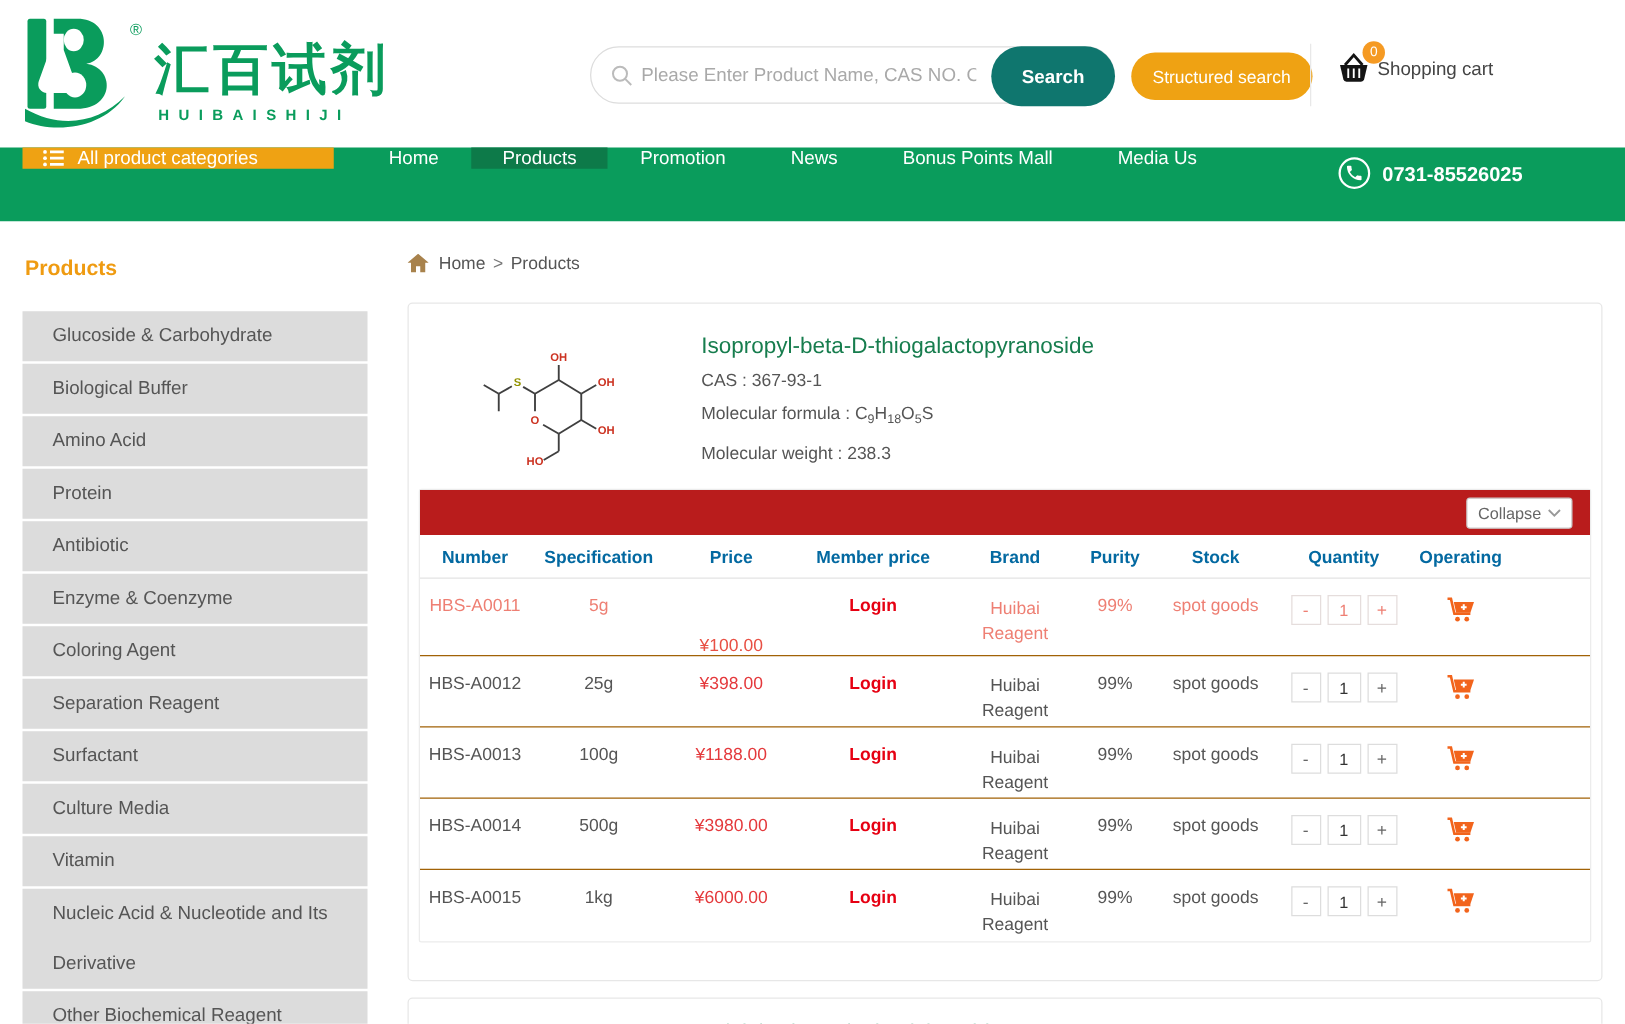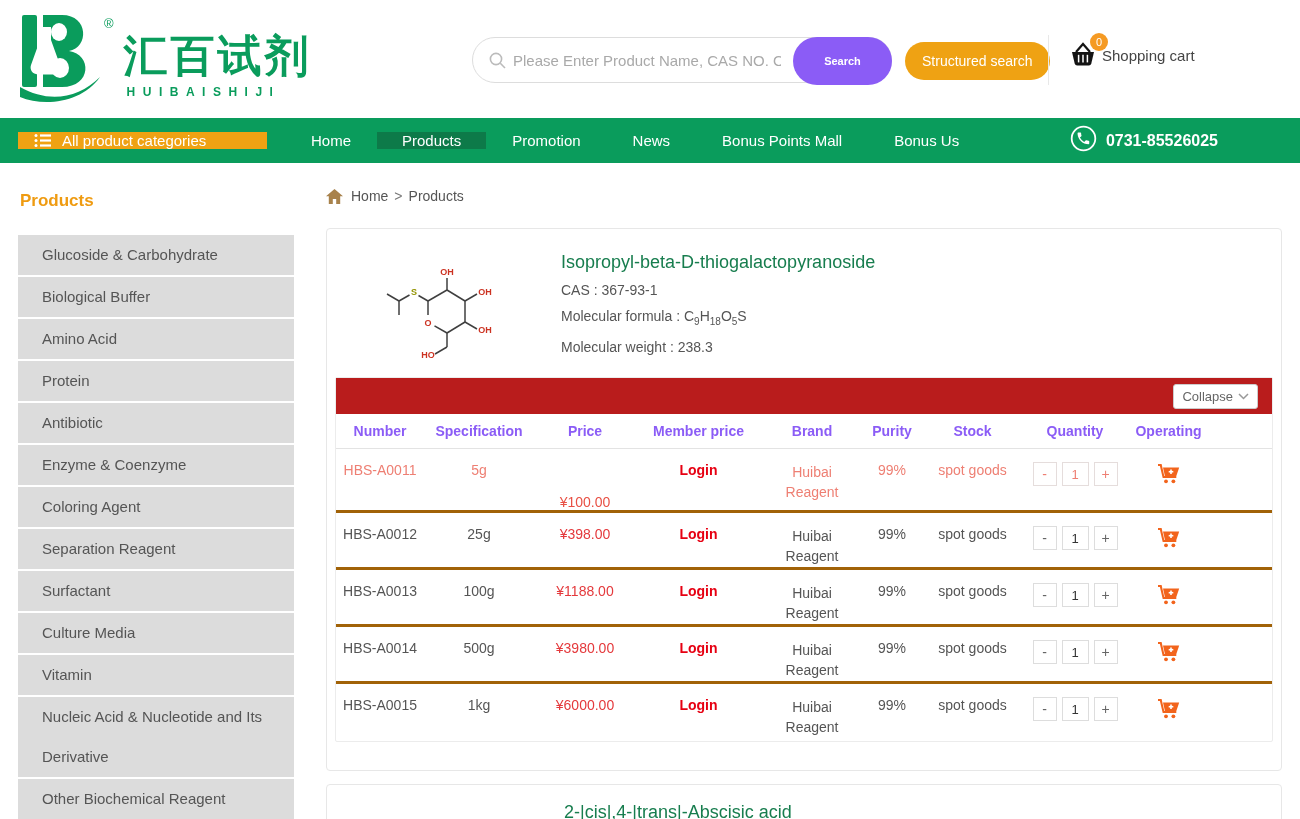--- a/index.html
+++ b/index.html
@@ -14,35 +14,35 @@
   .logo-en { font-size: 12px; color: #0a9c5c; font-weight: bold; letter-spacing: 7.5px; margin-top: 5px; margin-left: 3px; }
   .logo-reg { color: #0a9c5c; font-size: 13px; margin-top: 6px; margin-left: 2px; }
 
   .search-wrap { position: absolute; left: 472px; top: 37px; width: 420px; height: 46px;
     border: 1px solid #ddd; border-radius: 23px; background: #fff; }
   .search-icon { position: absolute; left: 15px; top: 13px; }
   .search-input { position: absolute; left: 40px; top: 2px; height: 40px; width: 268px;
     border: none; outline: none; font-size: 15px; color: #333; background: transparent; }
   .search-input::placeholder { color: #a9a9a9; }
   .search-btn { position: absolute; right: -1px; top: -1px; width: 99px; height: 48px;
-    border-radius: 24px; background: #8b5cf6; color: #fff; font-size: 11px; font-weight: bold;
+    border-radius: 24px; background: #0f766e; color: #fff; font-size: 15px; font-weight: bold;
     border: none; cursor: pointer; font-family: inherit; }
   .structured-btn { position: absolute; left: 905px; top: 42px; height: 38px; padding: 0 17px;
     border-radius: 19px; background: #efa213; color: #fff; font-size: 14px; border: none;
     cursor: pointer; font-family: inherit; }
   .header-divider { position: absolute; left: 1048px; top: 35px; height: 50px; width: 1px; background: #e8e8e8; }
   .cart-area { position: absolute; left: 1068px; top: 42px; display: flex; align-items: center; cursor: pointer; }
   .basket-wrap { position: relative; width: 30px; height: 26px; }
   .cart-badge { position: absolute; left: 22px; top: -9px; min-width: 18px; height: 18px;
     border-radius: 50%; background: #f59a23; color: #fff; font-size: 11px; text-align: center;
     line-height: 18px; }
   .cart-label { font-size: 15px; color: #444; margin-left: 4px; }
 
   
-  .navbar { height: 45px; background: #0a9c5c; display: flex; align-items: center; position: relative; }
+  .navbar { height: 59px; background: #0a9c5c; display: flex; align-items: flex-start; position: relative; }
   .cat-block { margin-left: 18px; width: 249px; background: #efa213; color: #fff;
     display: flex; align-items: center; font-size: 15px; cursor: pointer; }
   .cat-icon { margin: 0 10px 0 16px; display: flex; }
   .nav-items { display: flex; margin-left: 18px; }
   .nav-item { color: #fff; font-size: 15px; display: flex; align-items: center;
     padding: 0 26px; text-decoration: none; cursor: pointer; }
   .nav-item.active { background: #0d7a49; padding: 0 25px; }
   .nav-phone { position: absolute; right: 82px; top: 0; height: 45px; display: flex;
     align-items: center; color: #fff; font-size: 16px; font-weight: bold; gap: 9px; }
 
@@ -69,23 +69,23 @@
   .meta-line:first-of-type { margin-top: 15px; }
   .meta-line sub { font-size: 10px; }
 
   .table-block { margin: 8px 8px 0 8px; border: 1px solid #ececec; border-radius: 2px; }
   .table-topbar { height: 36px; background: #b91c1c; position: relative; }
   .collapse-btn { position: absolute; right: 14px; top: 6px; height: 25px; padding: 0 8px;
     background: #fff; border: 1px solid #ccc; border-radius: 3px; color: #666; font-size: 13px;
     display: flex; align-items: center; gap: 5px; cursor: pointer; font-family: inherit; }
   .tgrid { display: grid; grid-template-columns: 88px 110px 102px 125px 102px 58px 103px 102px 85px;
     text-align: center; }
-  .thead { height: 35px; align-items: center; font-weight: bold; font-size: 14px; color: #8b5cf6;
+  .thead { height: 35px; align-items: center; font-weight: bold; font-size: 14px; color: #0369a1;
     border-bottom: 1px solid #e3e3e3; }
-  .trow { min-height: 57px; border-bottom: 3px solid #a16207; font-size: 14px; color: #555;
+  .trow { min-height: 57px; border-bottom: 1px solid #a16207; font-size: 14px; color: #555;
     padding-top: 13px; }
   .trow:last-child { border-bottom: none; }
   .td-price { color: #e4393c; }
   .login-link { color: #e60012; font-weight: bold; cursor: pointer; }
   .td-brand { width: 70px; margin: 0 auto; line-height: 20px; }
   .qty-box { display: flex; justify-content: center; gap: 5px; align-items: flex-start; }
   .step { width: 24px; height: 24px; border: 1px solid #ddd; background: #fff; color: #666;
     font-size: 14px; line-height: 1; cursor: pointer; font-family: inherit; }
   .qty-input { width: 27px; height: 24px; border: 1px solid #ddd; text-align: center;
     font-size: 13px; color: #333; padding: 0; font-family: inherit; }
@@ -165,21 +165,21 @@
       </svg>
     </span>
     <span>All product categories</span>
   </div>
   <div class="nav-items">
       <a class="nav-item">Home</a>
       <a class="nav-item active">Products</a>
       <a class="nav-item">Promotion</a>
       <a class="nav-item">News</a>
       <a class="nav-item">Bonus Points Mall</a>
-      <a class="nav-item">Bonus Us</a>
+      <a class="nav-item">Media Us</a>
     </div>
   <div class="nav-phone">
     <span>
       <svg width="27" height="27" viewBox="0 0 27 27">
         <circle cx="13.5" cy="13.5" r="11.8" fill="none" stroke="#fff" stroke-width="1.8"></circle>
         <g transform="translate(5.6,5.6) scale(0.65)">
           <path d="M6.62,10.79a15.05,15.05 0 0 0 6.59,6.59l2.2,-2.2a1,1 0 0 1 1,-.24a11.36,11.36 0 0 0 3.57,.57a1,1 0 0 1 1,1V20a1,1 0 0 1 -1,1A17,17 0 0 1 3,4A1,1 0 0 1 4,3H7.5a1,1 0 0 1 1,1a11.36,11.36 0 0 0 .57,3.57a1,1 0 0 1 -.25,1Z" fill="#fff"></path>
         </g>
       </svg>
     </span>

